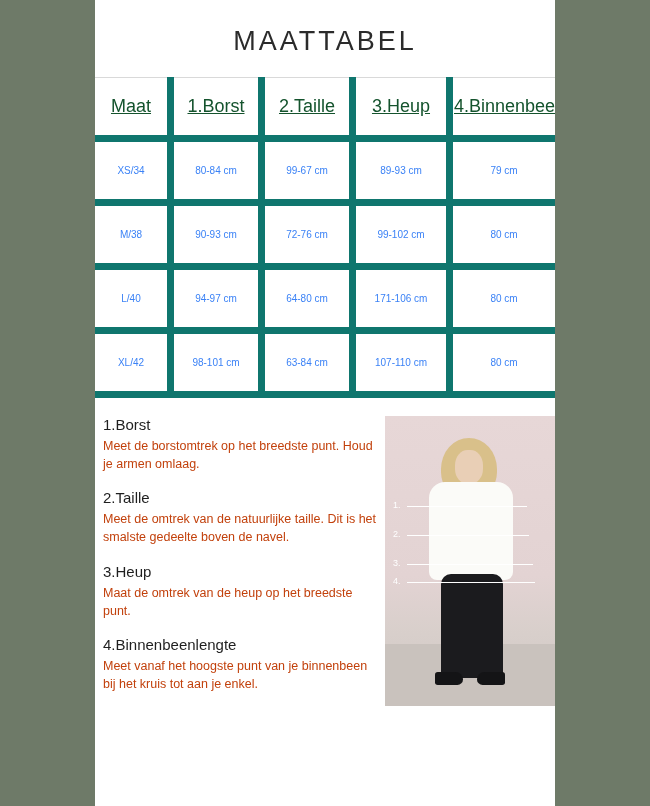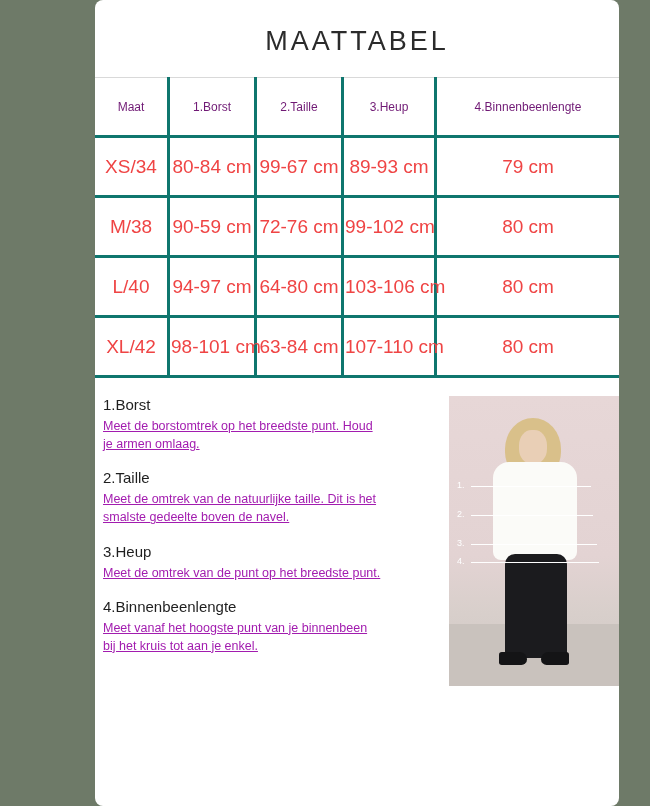--- a/index.html
+++ b/index.html
@@ -10,54 +10,54 @@
     width: 650px;
     height: 806px;
     background: #6e7a68;
     font-family: "Liberation Sans", sans-serif;
     overflow: hidden;
   }
   .page {
     position: absolute;
     left: 95px;
     top: 0;
-    width: 524px;
+    width: 460px;
     height: 806px;
     background: #ffffff;
     overflow: hidden;
-    border-radius: 8px;
   }
   .title {
     text-align: center;
     font-size: 27px;
     letter-spacing: 3px;
     color: #2b2b2b;
     font-weight: 400;
     padding-top: 26px;
     padding-bottom: 20px;
   }
   table.size-table {
     width: 100%;
     border-collapse: collapse;
     table-layout: fixed;
   }
   table.size-table th,
   table.size-table td {
-    border: 3px solid #0f766e;
+    border: 7px solid #0f766e;
     text-align: center;
-    color: #ef4444;
+    color: #3b82f6;
     font-weight: 400;
-    font-size: 19px;
+    font-size: 10px;
     height: 55px;
     vertical-align: middle;
     white-space: nowrap;
   }
   table.size-table thead th {
-    font-size: 12px;
-    color: #701a75;
+    font-size: 18px;
+    color: #14532d;
+    text-decoration: underline;
   }
   table.size-table th:first-child,
   table.size-table td:first-child {
     border-left: none;
     width: 70px;
   }
   table.size-table tr:first-child th {
     border-top: 1px solid #d9d9d9;
   }
   table.size-table th:last-child,
@@ -79,24 +79,23 @@
     box-sizing: border-box;
   }
   .sec-title {
     font-size: 15px;
     color: #1f1f1f;
     font-weight: 400;
     margin: 0 0 4px 0;
   }
   .sec-body {
     font-size: 12.5px;
-    color: #a21caf;
+    color: #c2410c;
     line-height: 1.45;
     margin: 0 0 16px 0;
-    text-decoration: underline;
   }
   .photo {
     position: absolute;
     right: 0;
     top: 18px;
     width: 170px;
     height: 290px;
     background: linear-gradient(to bottom, #e7d7d7 0%, #e3d3d3 55%, #d8cfcb 75%, #cfc8c4 100%);
     overflow: hidden;
   }
@@ -202,30 +201,30 @@
     <tbody>
       <tr>
         <td>XS/34</td>
         <td>80-84 cm</td>
         <td>99-67 cm</td>
         <td>89-93 cm</td>
         <td>79 cm</td>
       </tr>
       <tr>
         <td>M/38</td>
-        <td>90-59 cm</td>
+        <td>90-93 cm</td>
         <td>72-76 cm</td>
         <td>99-102 cm</td>
         <td>80 cm</td>
       </tr>
       <tr>
         <td>L/40</td>
         <td>94-97 cm</td>
         <td>64-80 cm</td>
-        <td>103-106 cm</td>
+        <td>171-106 cm</td>
         <td>80 cm</td>
       </tr>
       <tr>
         <td>XL/42</td>
         <td>98-101 cm</td>
         <td>63-84 cm</td>
         <td>107-110 cm</td>
         <td>80 cm</td>
       </tr>
     </tbody>
@@ -234,21 +233,21 @@
   <div class="lower">
 
     <div class="text-col">
       <p class="sec-title">1.Borst</p>
       <p class="sec-body">Meet de borstomtrek op het breedste punt. Houd je armen omlaag.</p>
 
       <p class="sec-title">2.Taille</p>
       <p class="sec-body">Meet de omtrek van de natuurlijke taille. Dit is het smalste gedeelte boven de navel.</p>
 
       <p class="sec-title">3.Heup</p>
-      <p class="sec-body">Meet de omtrek van de punt op het breedste punt.</p>
+      <p class="sec-body">Maat de omtrek van de heup op het breedste punt.</p>
 
       <p class="sec-title">4.Binnenbeenlengte</p>
       <p class="sec-body">Meet vanaf het hoogste punt van je binnenbeen bij het kruis tot aan je enkel.</p>
     </div>
 
     <div class="photo">
       <div class="floor"></div>
       <div class="model-hair"></div>
       <div class="model-face"></div>
       <div class="model-top"></div>

